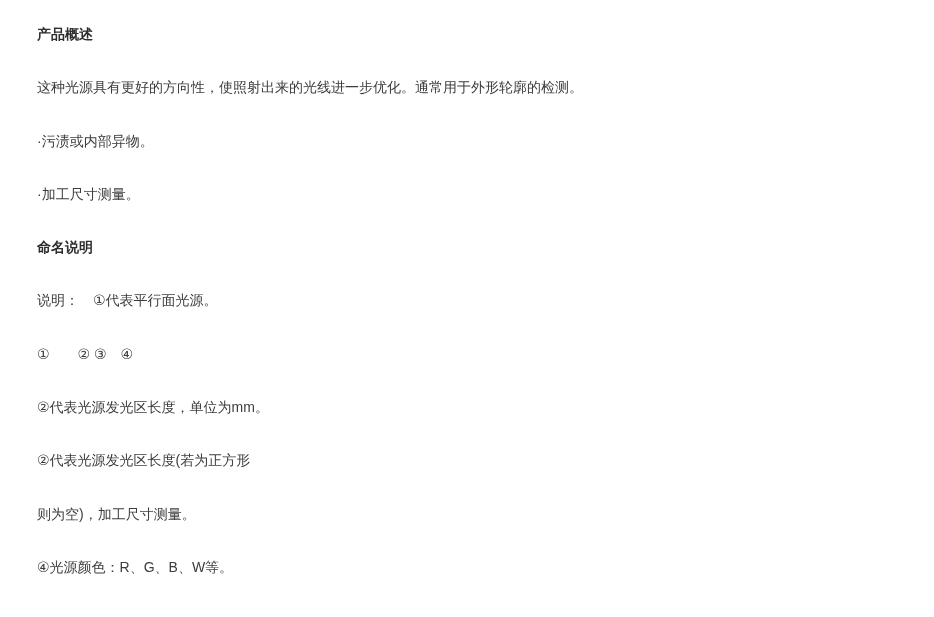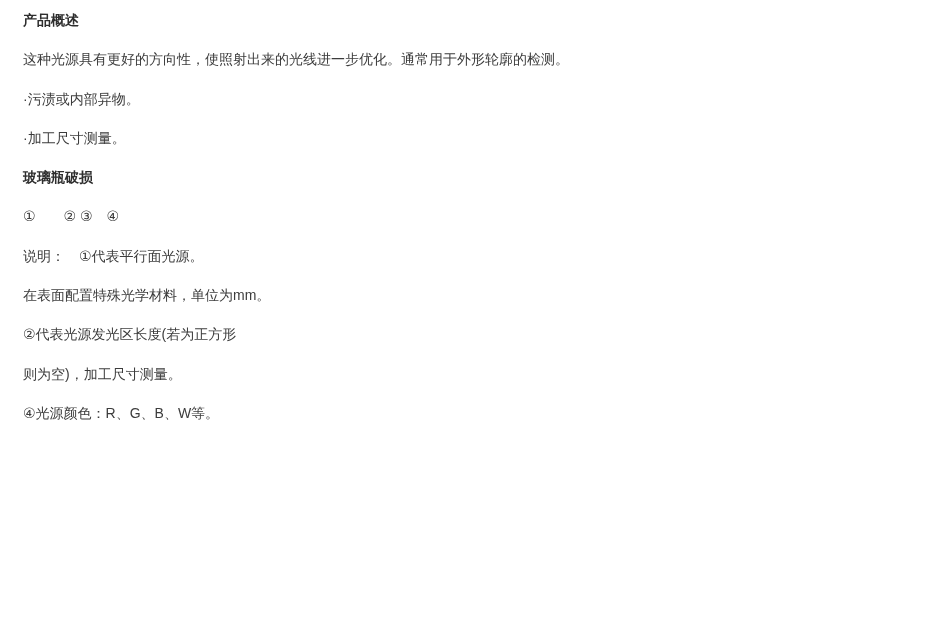--- a/index.html
+++ b/index.html
@@ -15,21 +15,21 @@
     font-family: "Liberation Sans", "DejaVu Sans", sans-serif;
   }
   .doc {
     width: 934px;
     height: 617px;
     padding: 0 26px 0 21px;
     color: #3c3c3c;
     font-size: 14px;
   }
   .line {
-    margin: 2px;
+    margin: 16px;
     height: 37.3px;
     line-height: 37.3px;
     white-space: pre;
     font-weight: 400;
   }
   .line.heading {
     font-weight: 700;
     color: #2e2e2e;
   }
 </style>
@@ -43,28 +43,28 @@
 
   <p class="line">这种光源具有更好的方向性，使照射出来的光线进一步优化。通常用于外形轮廓的检测。</p>
 
 
   <p class="line">·污渍或内部异物。</p>
 
   <p class="line">·加工尺寸测量。</p>
 
 
 
-  <p class="line heading">玻璃瓶破损</p>
+  <p class="line heading">命名说明</p>
 
+
+  <p class="line">说明：　①代表平行面光源。</p>
 
   <p class="line">①　　② ③　④</p>
 
-  <p class="line">说明：　①代表平行面光源。</p>
-
-  <p class="line">在表面配置特殊光学材料，单位为mm。</p>
+  <p class="line">②代表光源发光区长度，单位为mm。</p>
 
   <p class="line">②代表光源发光区长度(若为正方形</p>
 
   <p class="line">则为空)，加工尺寸测量。</p>
 
   <p class="line">④光源颜色：R、G、B、W等。</p>
 
 </div>
 
 </body></html>

